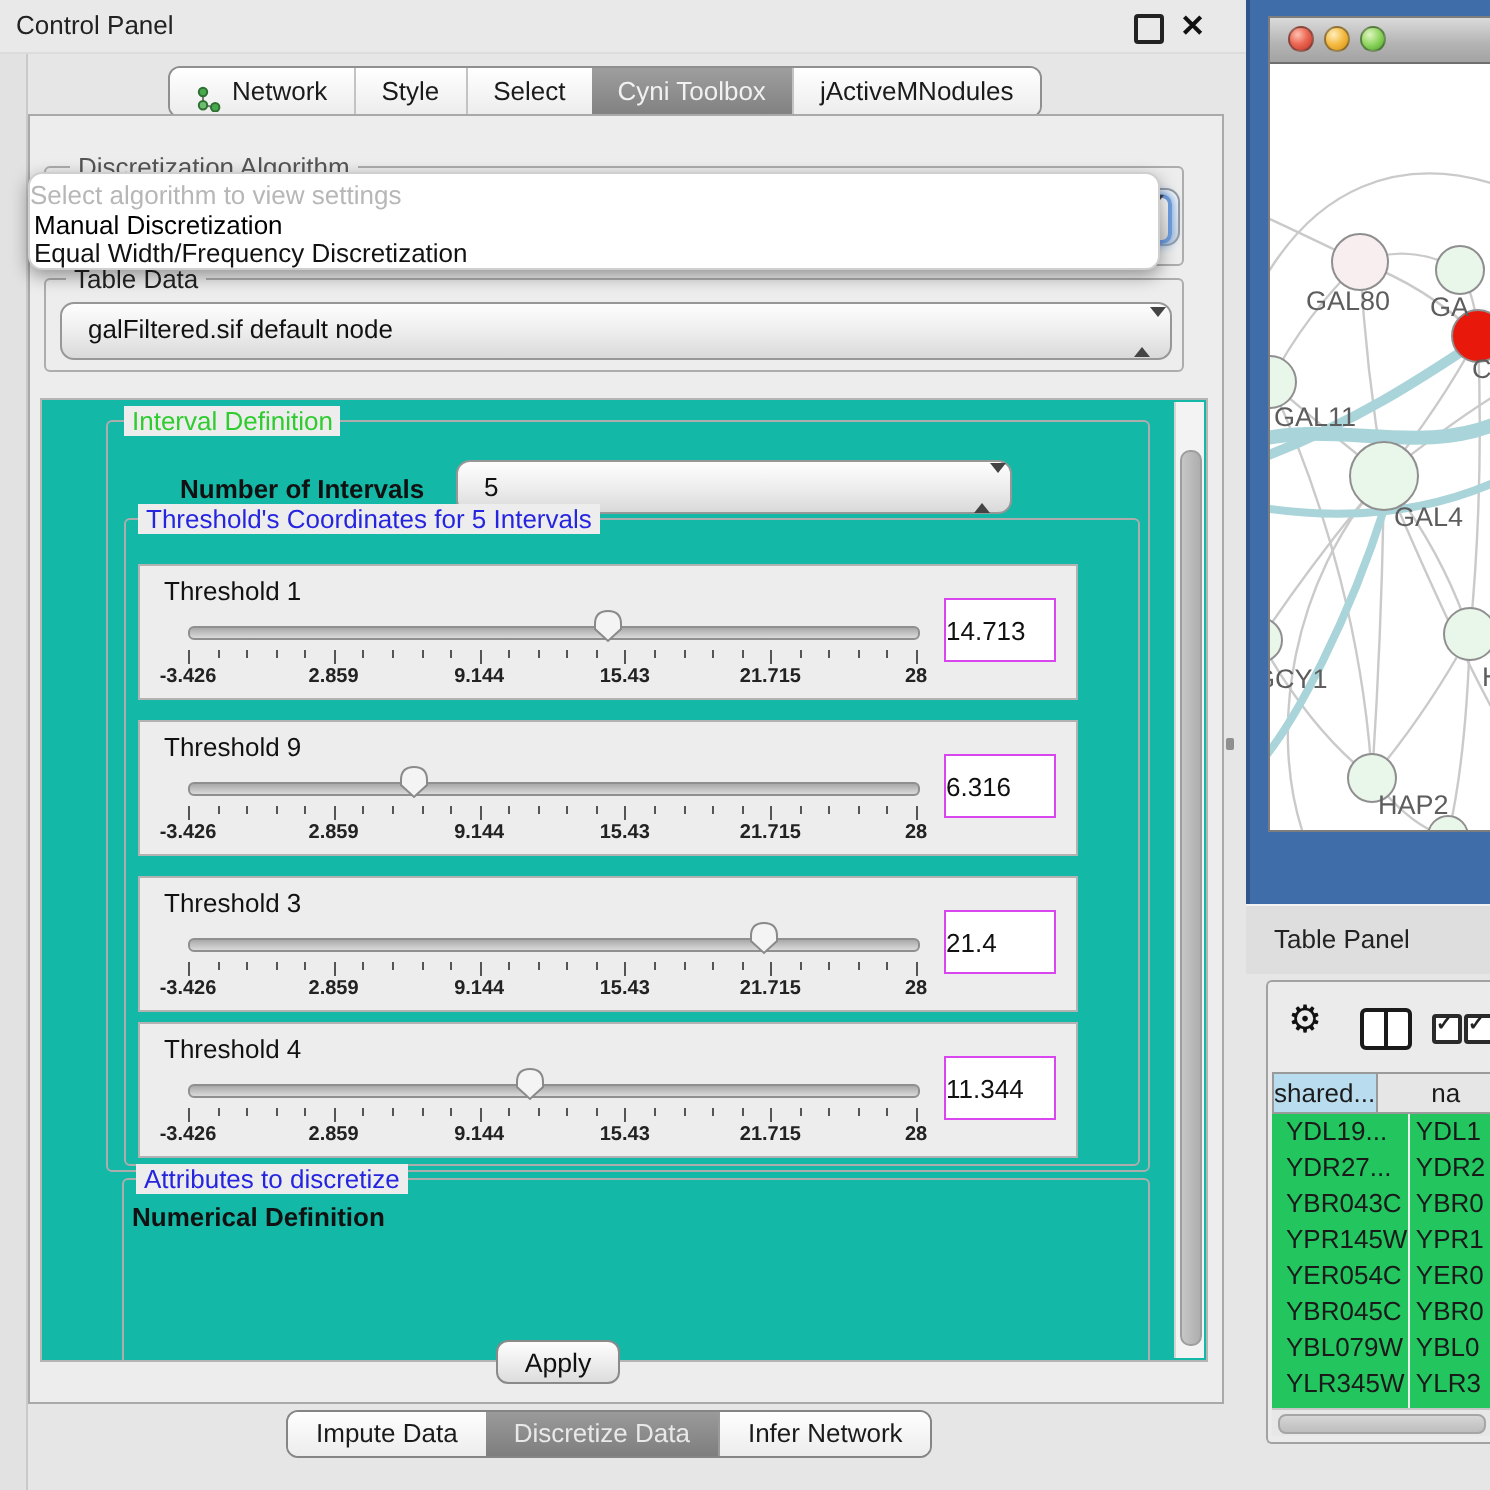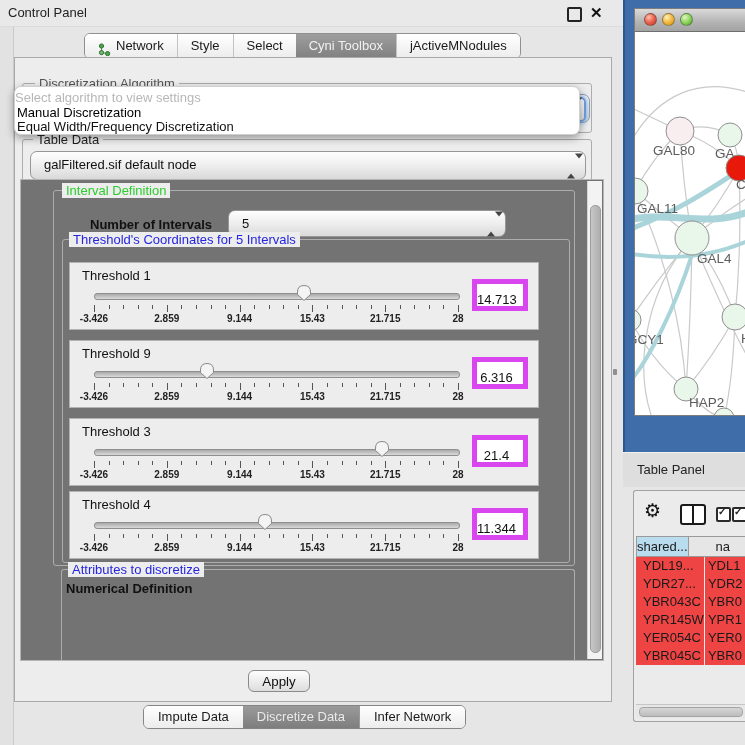--- a/index.html
+++ b/index.html
@@ -41,37 +41,37 @@
   #algo-popup{left:14px;top:86px;width:564px;height:47px;background:#fff;border:1px solid #cfcfcf;border-radius:7px;
               box-shadow:0 3px 9px rgba(0,0,0,.38);z-index:9}
   #algo-popup .hint{position:absolute;left:0;right:0;top:3px;text-align:left;color:#b7b7b7}
   #algo-popup .it1{position:absolute;left:2px;top:18px;font-weight:normal;color:#000}
   #algo-popup .it2{position:absolute;left:2px;top:32px;color:#111}
   #algo-combo{left:30px;top:94px;width:558px;height:27px;z-index:1}
   #algo-focus{position:absolute;right:3px;top:2px;width:20px;height:21px;border:2px solid #6f9fe0;border-radius:5px;
               box-shadow:0 0 5px 1px #84b2ea;background:linear-gradient(#fdfdfd,#dcdcdc)}
 
   
-  #scrollarea{left:20px;top:179px;width:582px;height:480px;border:1px solid #b5b5b5;background:#737373;overflow:hidden}
+  #scrollarea{left:20px;top:199px;width:582px;height:480px;border:1px solid #b5b5b5;background:#14b8a6;overflow:hidden}
   .vsb-track{position:absolute;right:1px;top:1px;width:14px;height:478px;background:#f3f3f3;border-left:1px solid #d5d5d5}
   .vsb-thumb{position:absolute;left:2px;top:24px;width:9px;height:446px;border-radius:5px;
              background:linear-gradient(90deg,#c7c7c7,#aeaeae);border:1px solid #9d9d9d}
 
   
   .tblock{position:absolute;left:6px;width:468px;height:66px;background:#ededed;border:1px solid #b2b2b2}
   .thl{position:absolute;left:12px;top:5px;font-weight:normal;color:#111}
   .strack{position:absolute;left:24px;top:30px;width:364px;height:5px;border:1px solid #8f8f8f;border-radius:3px;
           background:linear-gradient(#a9a9a9,#dadada)}
   .sthumb{position:absolute;top:21px;width:16px;height:18px}
   .ticks{position:absolute;left:0;top:42px;height:8px;width:100%}
   .tk{position:absolute;top:0;width:1px;height:4px;background:#555}
   .tk.M{height:7px}
   .tlab{position:absolute;top:50px;transform:translateX(-50%);font-size:10px;font-weight:bold;color:#222;white-space:nowrap}
   .vfield{position:absolute;left:402px;top:16px;width:56px;height:32px;line-height:32px;background:#fff;
-          border:5px solid #d946ef;text-align:center;padding-right:7px;box-sizing:border-box;color:#111}
+          border:1px solid #d946ef;text-align:left;padding-right:7px;box-sizing:border-box;color:#111}
 
   
   #attr-list{position:absolute;left:8px;top:28px;width:492px;height:64px;background:#fff;border:1px solid #bcbcbc;overflow:hidden}
   .litem{padding:2px 0 2px 10px;line-height:14px;color:#111}
   .lsb{position:absolute;right:0;top:0;width:12px;height:100%;background:#f1f1f1;border-left:1px solid #dedede}
   .lsb i{position:absolute;left:1px;top:2px;width:9px;height:30px;border-radius:5px;background:#b6b6b6;border:1px solid #a2a2a2}
 
   .pushbtn{position:absolute;text-align:center;border:1px solid #8a8a8a;border-radius:6px;
            background:linear-gradient(#fefefe,#dddddd);color:#111}
 
@@ -94,21 +94,21 @@
 
   
   #tp-header{left:623px;top:452px;width:122px;height:34px;background:#dedede;border-top:1px solid #f2f2f2}
   #tp-header span{position:absolute;left:14px;top:9px;color:#222}
   #tp-box{left:633px;top:490px;width:112px;height:230px;background:#ebebeb;border:1px solid #a2a2a2;border-right:none;border-radius:3px 0 0 3px}
   .gear{position:absolute;left:10px;top:10px;font-size:19px;line-height:19px;color:#111}
   .colsic{position:absolute;left:46px;top:13px;width:22px;height:17px;border:2px solid #1a1a1a;border-radius:3px;background:#fff}
   .colsic i{position:absolute;left:50%;top:0;bottom:0;width:2px;margin-left:-1px;background:#1a1a1a}
   .cbx{position:absolute;top:16px;width:11px;height:11px;border:2px solid #2a2a2a;border-radius:2px;background:#fff}
   .cbx::after{content:"\2713";position:absolute;left:0px;top:-3px;font-size:10px;font-weight:bold;color:#222}
-  #tbl{position:absolute;left:2px;top:45px;width:110px;height:129px;background:#ef4444;overflow:hidden}
+  #tbl{position:absolute;left:2px;top:45px;width:110px;height:169px;background:#22c55e;overflow:hidden}
   .hrow{display:flex;height:21px}
   .hc{box-sizing:border-box;border:1px solid #9a9a9a;line-height:19px;text-align:center;color:#1b1b1b}
   .hc1{width:72px;background:#b9dcee}
   .hc2{width:72px;background:#e6e6e6;margin-left:-1px;text-align:left;padding-left:27px}
   .trow{display:flex;height:18px}
   .tc1{width:72px;box-sizing:border-box;padding-left:7px;line-height:18px;border-right:1px solid #ececec;overflow:hidden;white-space:nowrap}
   .tc2{width:40px;padding-left:3px;line-height:18px;overflow:hidden;white-space:nowrap}
   #hsb{position:absolute;left:2px;top:213px;width:110px;height:13px;background:#e7e7e7;border-top:1px solid #c6c6c6}
   #hsb i{position:absolute;left:3px;top:2px;width:102px;height:8px;border-radius:4px;background:linear-gradient(#d6d6d6,#bdbdbd);border:1px solid #a5a5a5}
 

